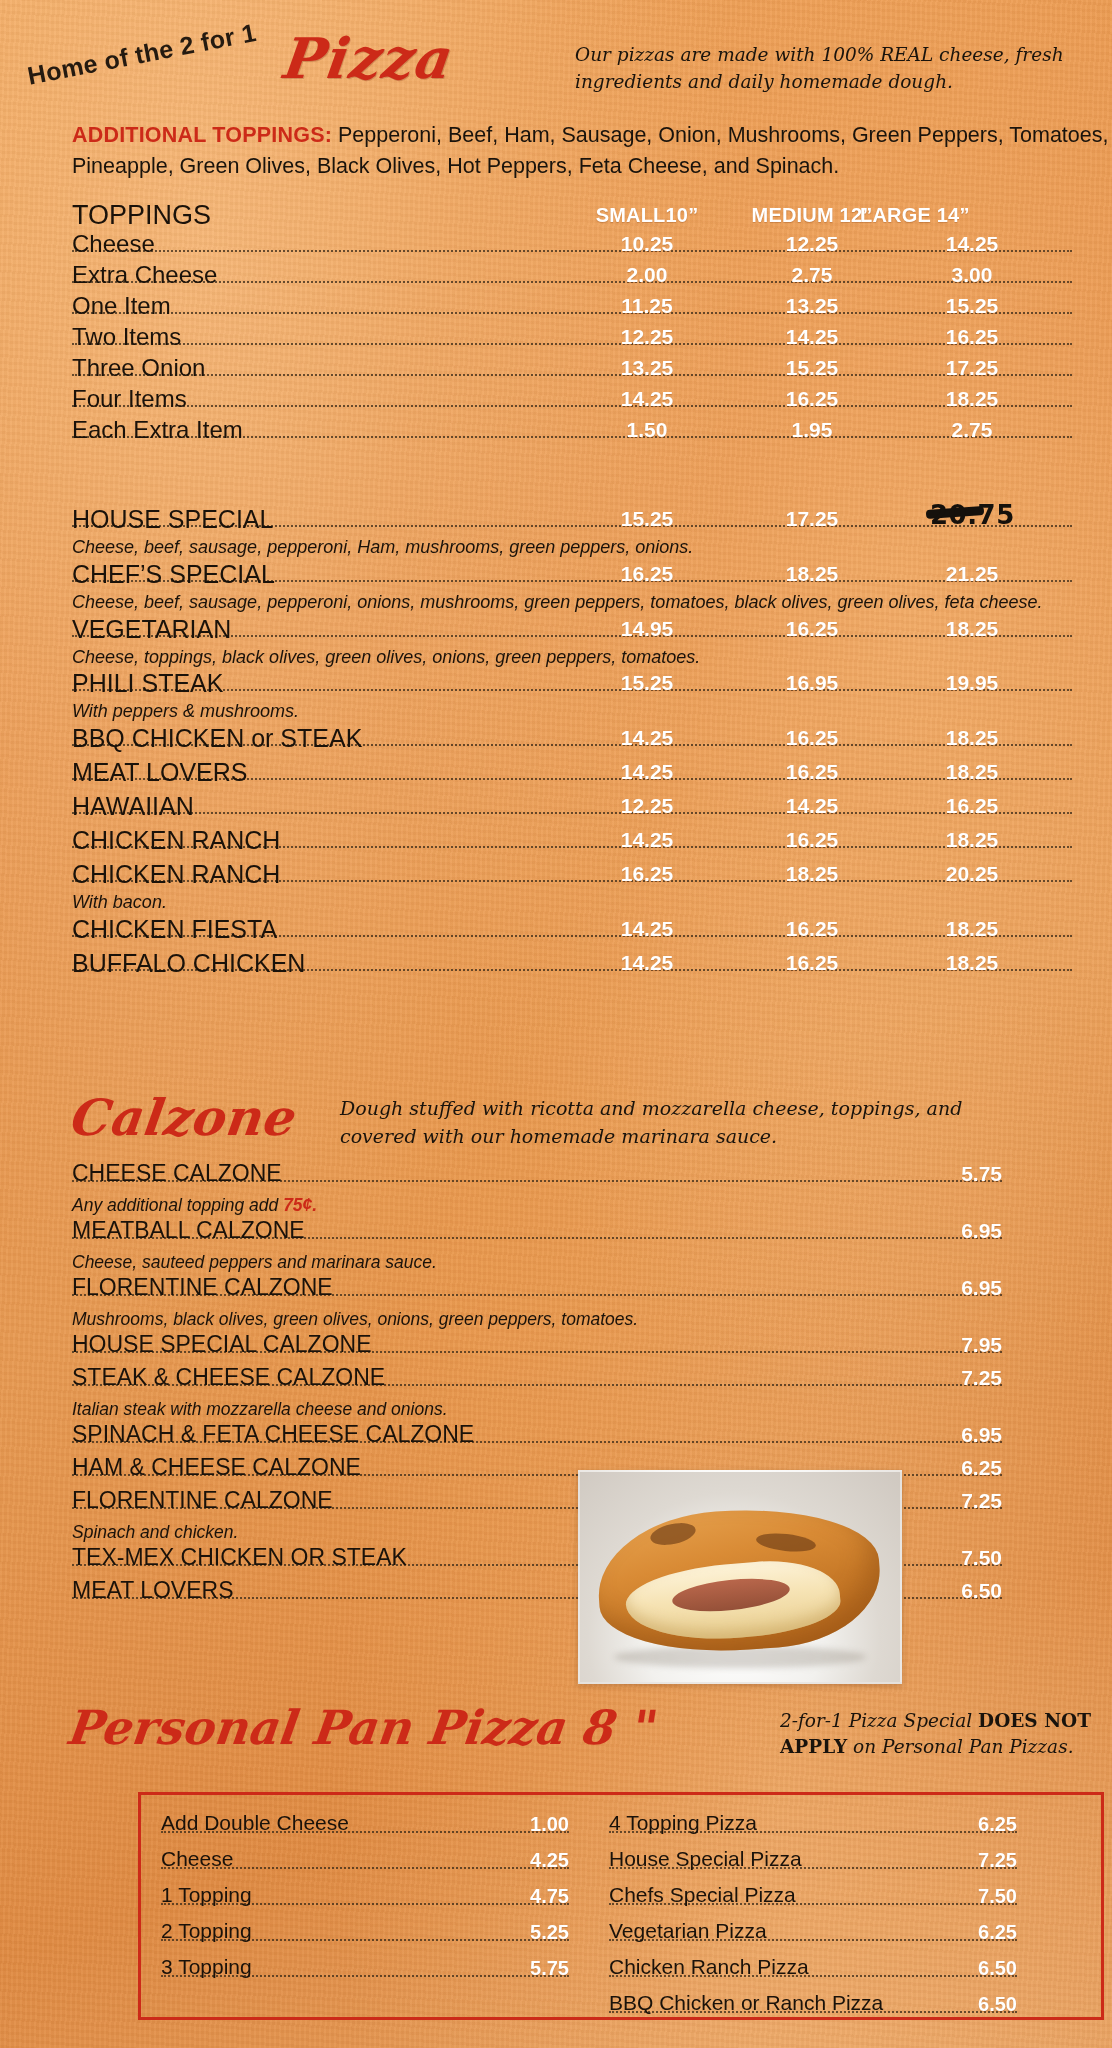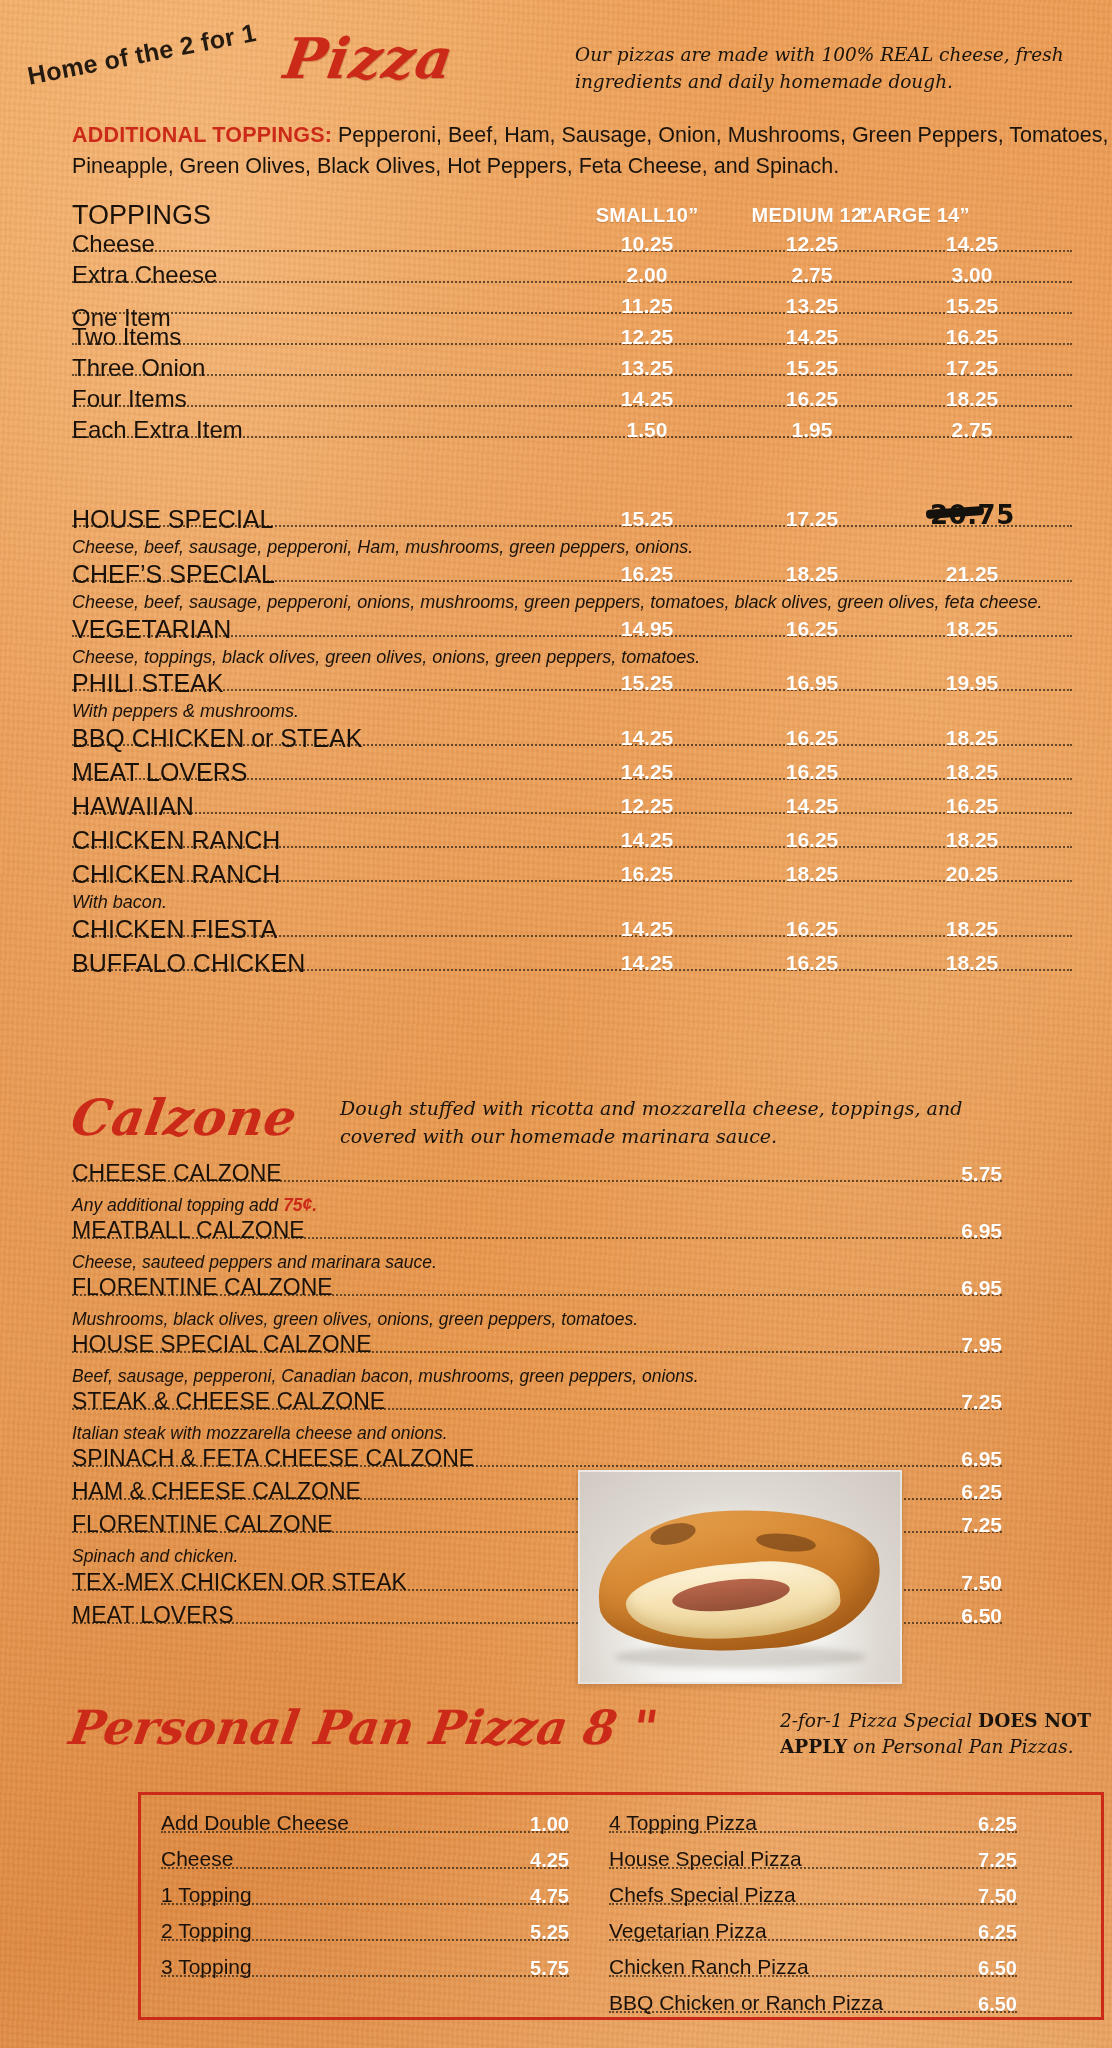--- a/index.html
+++ b/index.html
@@ -400,21 +400,21 @@
       </div>
       <div class="row">
         <div class="leader"></div>
         <div class="name mask" style="background: linear-gradient(rgba(235, 150, 78, 0) 0%, rgba(235, 150, 78, 0) 100%);">Extra Cheese</div>
         <div class="price s mask" style="background: linear-gradient(rgba(235, 150, 78, 0) 0%, rgba(235, 150, 78, 0) 100%);">2.00</div>
         <div class="price m mask" style="background: linear-gradient(rgba(235, 150, 78, 0) 0%, rgba(235, 150, 78, 0) 100%);">2.75</div>
         <div class="price l mask" style="background: linear-gradient(rgba(235, 150, 78, 0) 0%, rgba(235, 150, 78, 0) 100%);">3.00</div>
       </div>
       <div class="row">
         <div class="leader"></div>
-        <div class="name mask" style="background: linear-gradient(rgba(235, 150, 78, 0) 0%, rgba(235, 150, 78, 0) 100%); margin-top: 12px;">One Item</div>
+        <div class="name mask" style="background: linear-gradient(rgba(235, 150, 78, 0) 0%, rgba(235, 150, 78, 0) 100%);">One Item</div>
         <div class="price s mask" style="background: linear-gradient(rgba(235, 150, 78, 0) 0%, rgba(235, 150, 78, 0) 100%);">11.25</div>
         <div class="price m mask" style="background: linear-gradient(rgba(235, 150, 78, 0) 0%, rgba(235, 150, 78, 0) 100%);">13.25</div>
         <div class="price l mask" style="background: linear-gradient(rgba(235, 150, 78, 0) 0%, rgba(235, 150, 78, 0) 100%);">15.25</div>
       </div>
       <div class="row">
         <div class="leader"></div>
         <div class="name mask" style="background: linear-gradient(rgba(235, 150, 78, 0) 0%, rgba(235, 150, 78, 0) 100%);">Two Items</div>
         <div class="price s mask" style="background: linear-gradient(rgba(235, 150, 78, 0) 0%, rgba(235, 150, 78, 0) 100%);">12.25</div>
         <div class="price m mask" style="background: linear-gradient(rgba(235, 150, 78, 0) 0%, rgba(235, 150, 78, 0) 100%);">14.25</div>
         <div class="price l mask" style="background: linear-gradient(rgba(235, 150, 78, 0) 0%, rgba(235, 150, 78, 0) 100%);">16.25</div>
@@ -566,21 +566,20 @@
         <div class="name mask" style="background: linear-gradient(rgba(235, 150, 78, 0) 0%, rgba(235, 150, 78, 0) 100%);">FLORENTINE CALZONE</div>
         <div class="price single mask" style="background: linear-gradient(rgba(235, 150, 78, 0) 0%, rgba(235, 150, 78, 0) 100%);">6.95</div>
       </div>
       <div class="desc">Mushrooms, black olives, green olives, onions, green peppers, tomatoes.</div>
 
       <div class="row">
         <div class="leader"></div>
         <div class="name mask" style="background: linear-gradient(rgba(235, 150, 78, 0) 0%, rgba(235, 150, 78, 0) 100%);">HOUSE SPECIAL CALZONE</div>
         <div class="price single mask" style="background: linear-gradient(rgba(235, 150, 78, 0) 0%, rgba(235, 150, 78, 0) 100%);">7.95</div>
       </div>
-      <div class="desc">Beef, sausage, pepperoni, Canadian bacon, mushrooms, green peppers, onions.</div>
 
       <div class="row">
         <div class="leader"></div>
         <div class="name mask" style="background: linear-gradient(rgba(235, 150, 78, 0) 0%, rgba(235, 150, 78, 0) 100%);">STEAK &amp; CHEESE CALZONE</div>
         <div class="price single mask" style="background: linear-gradient(rgba(235, 150, 78, 0) 0%, rgba(235, 150, 78, 0) 100%);">7.25</div>
       </div>
       <div class="desc">Italian steak with mozzarella cheese and onions.</div>
 
       <div class="row">
         <div class="leader"></div>

